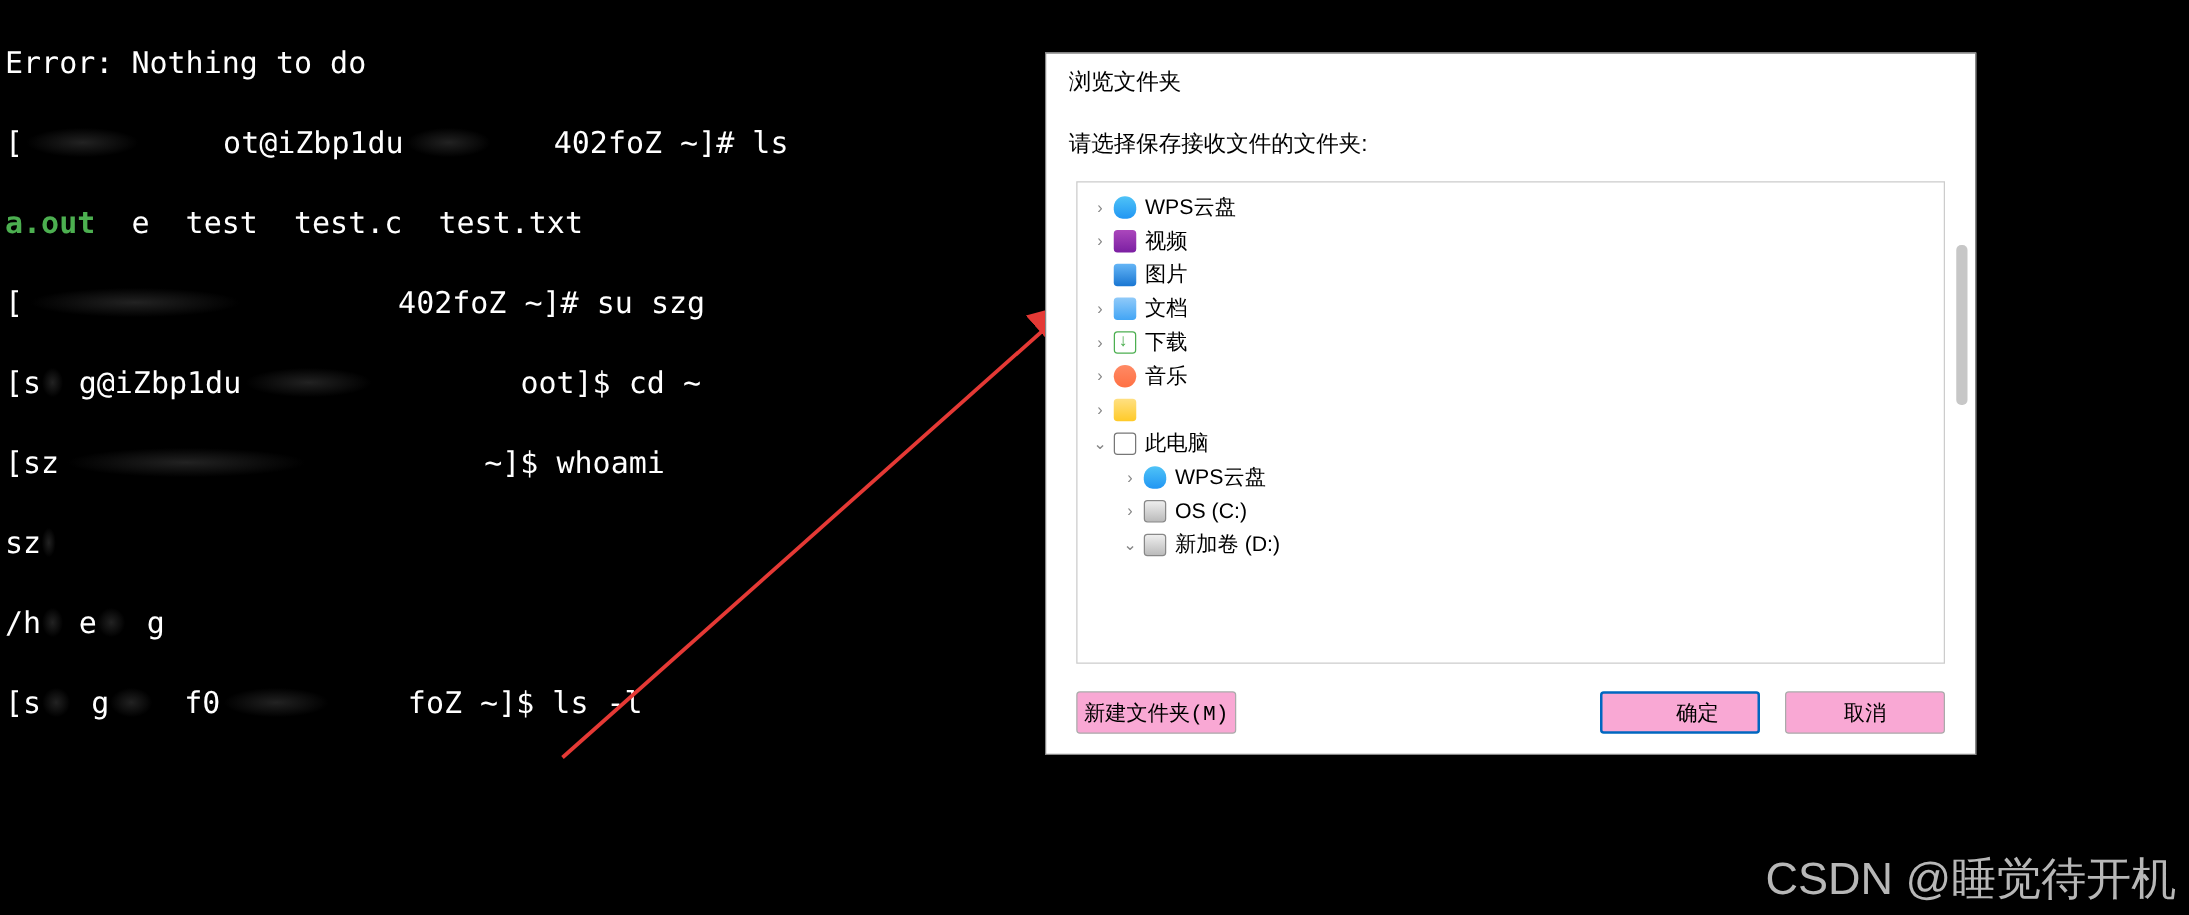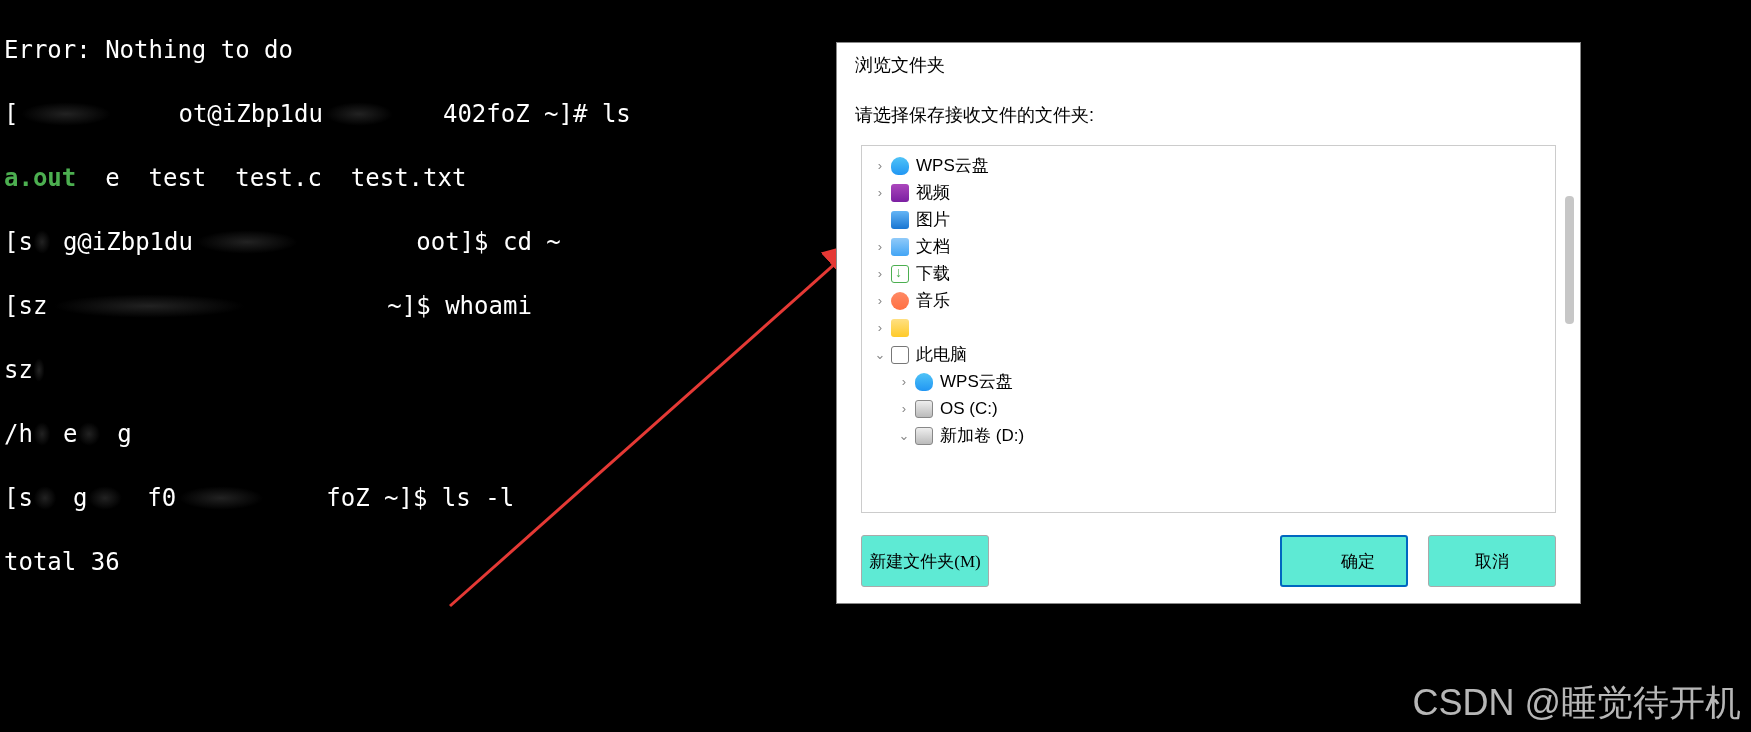--- a/index.html
+++ b/index.html
@@ -98,25 +98,25 @@
   }
   .tree-label { }
   .dialog-buttons {
     display: flex;
     padding: 10px 24px 16px;
     gap: 20px;
   }
   .dialog-buttons .spacer { flex: 1; }
   .btn {
     min-width: 128px;
-    height: 52px;
+    height: 34px;
     border: 1px solid #aaa;
-    background: #5eead4;
+    background: #f9a8d4;
     font-size: 17px;
-    font-family: Liberation Serif, serif;
+    font-family: Liberation Mono, monospace;
     cursor: pointer;
     border-radius: 3px;
   }
   .btn.primary { border: 2px solid #0067c0; padding-left: 28px; }
 
   
   .ic { width: 18px; height: 18px; border-radius: 3px; }
   .ic-cloud { background: linear-gradient(#4fc3f7,#2196f3); border-radius: 50% 50% 40% 40%; }
   .ic-video { background: linear-gradient(#ab47bc,#7b1fa2); }
   .ic-image { background: linear-gradient(#64b5f6,#1976d2); }
@@ -161,26 +161,26 @@
     opacity: 0.85;
   }
 </style>
 </head>
 <body>
 
 <div class="terminal">
 <span class="line">Error: Nothing to do</span>
 <span class="line"><span>[</span><span class="redact" style="width:160px">          </span><span>ot@iZbp1du</span><span class="redact" style="width:120px">        </span><span>402foZ ~]# ls</span></span>
 <span class="line"><span class="green">a.out</span><span>  e  test  test.c  test.txt</span></span>
+<span class="line"><span>[</span><span class="redact" style="width:300px">                    </span><span>402foZ ~]# su szg</span></span>
 <span class="line"><span>[s</span><span class="redact" style="width:30px">  </span><span>g@iZbp1du</span><span class="redact" style="width:180px">            </span><span>   oot]$ cd ~</span></span>
 <span class="line"><span>[sz</span><span class="redact" style="width:340px">                      </span><span>~]$ whoami</span></span>
 <span class="line"><span>sz</span><span class="redact" style="width:20px"> </span></span>
 <span class="line"><span>/h</span><span class="redact" style="width:30px">  </span><span>e</span><span class="redact" style="width:40px">  </span><span>g</span></span>
 <span class="line"><span>[s</span><span class="redact" style="width:40px">  </span><span>g</span><span class="redact" style="width:60px">    </span><span>f0</span><span class="redact" style="width:150px">          </span><span>foZ ~]$ ls -l</span></span>
-<span class="line">total 36</span>
 
 
 
 
 
 
 
 
 
 </div>

